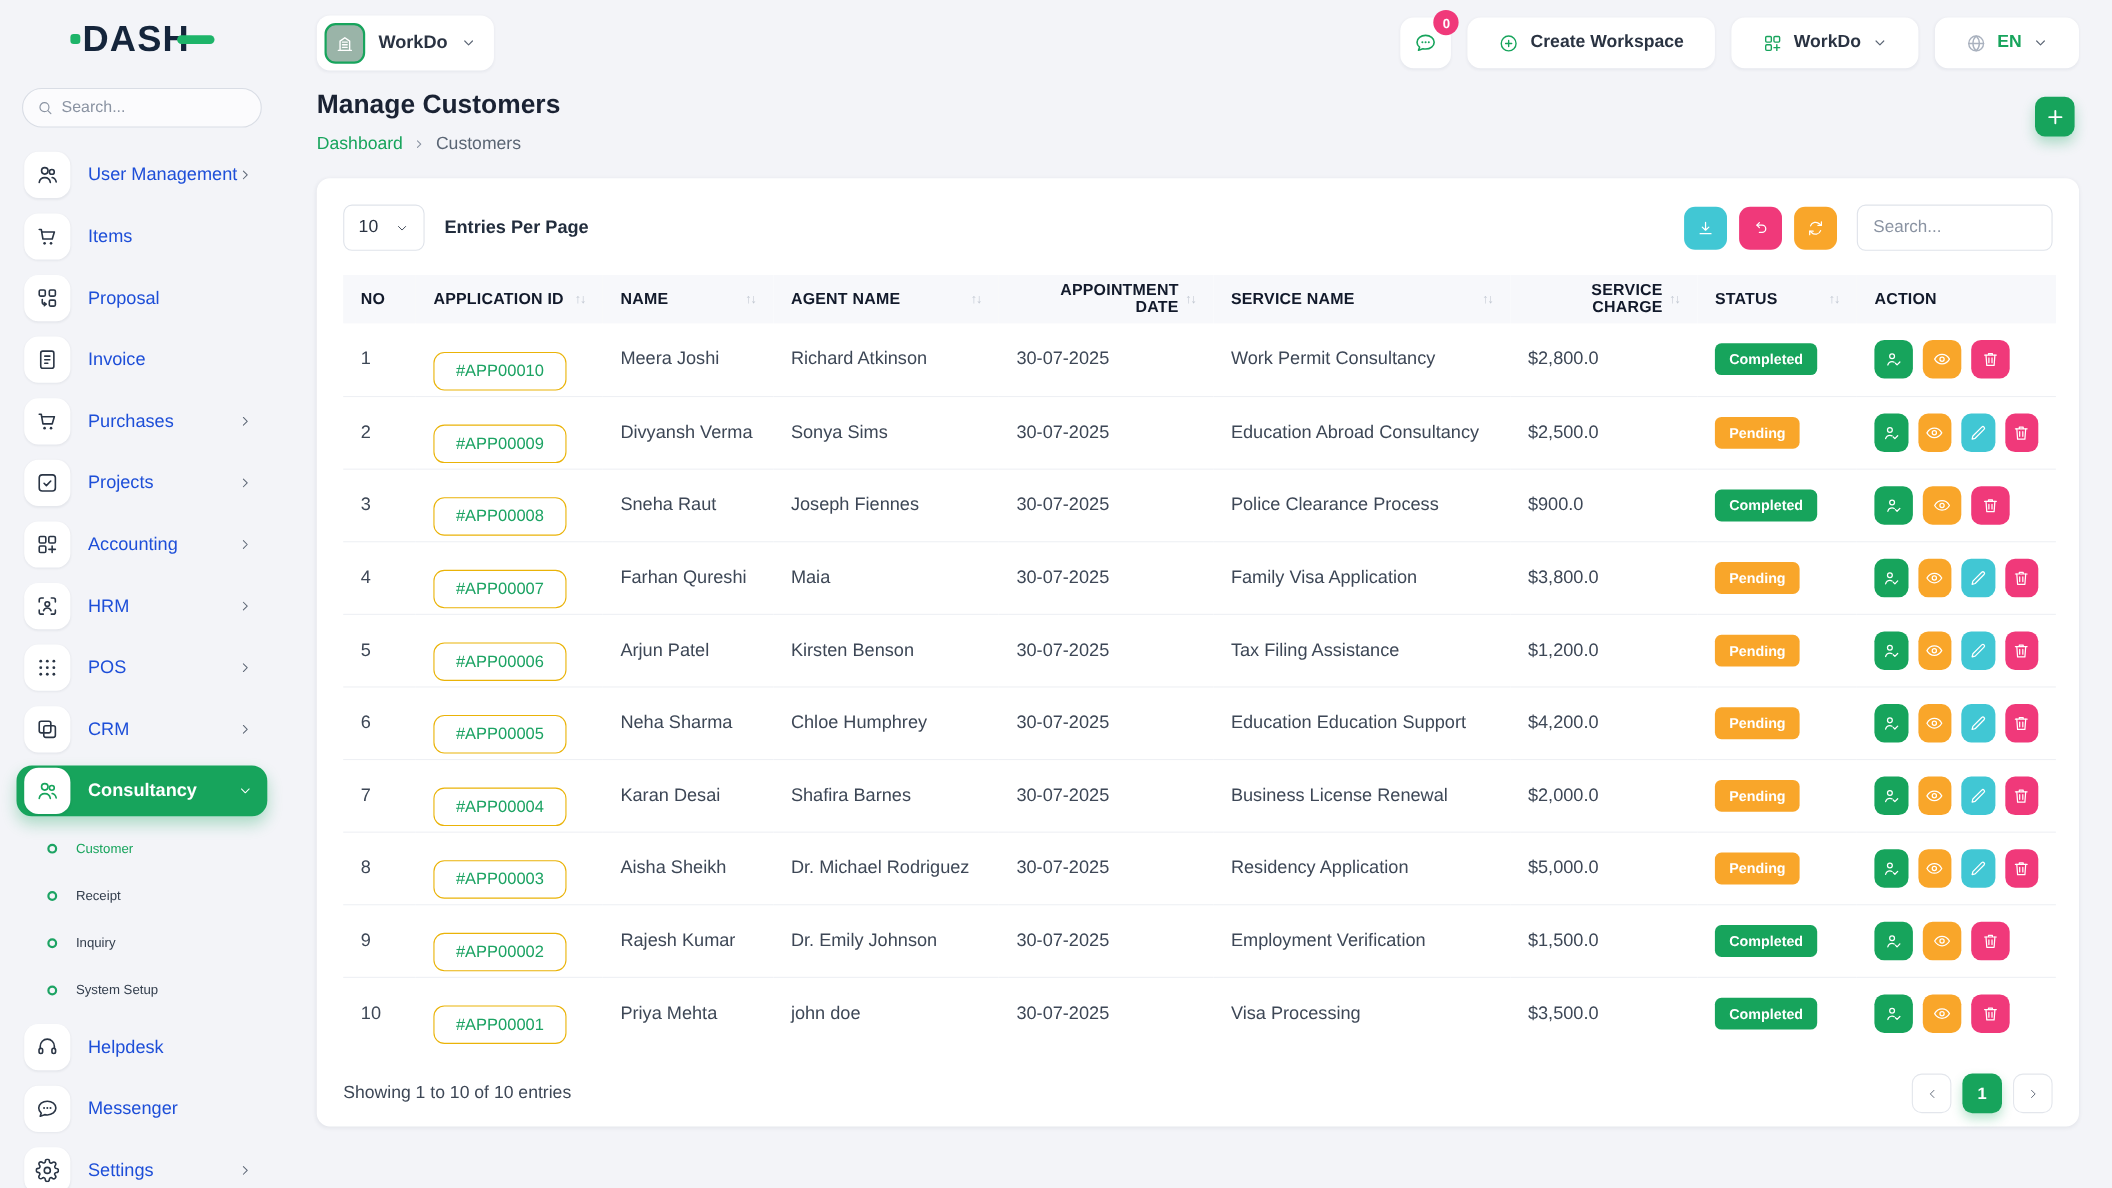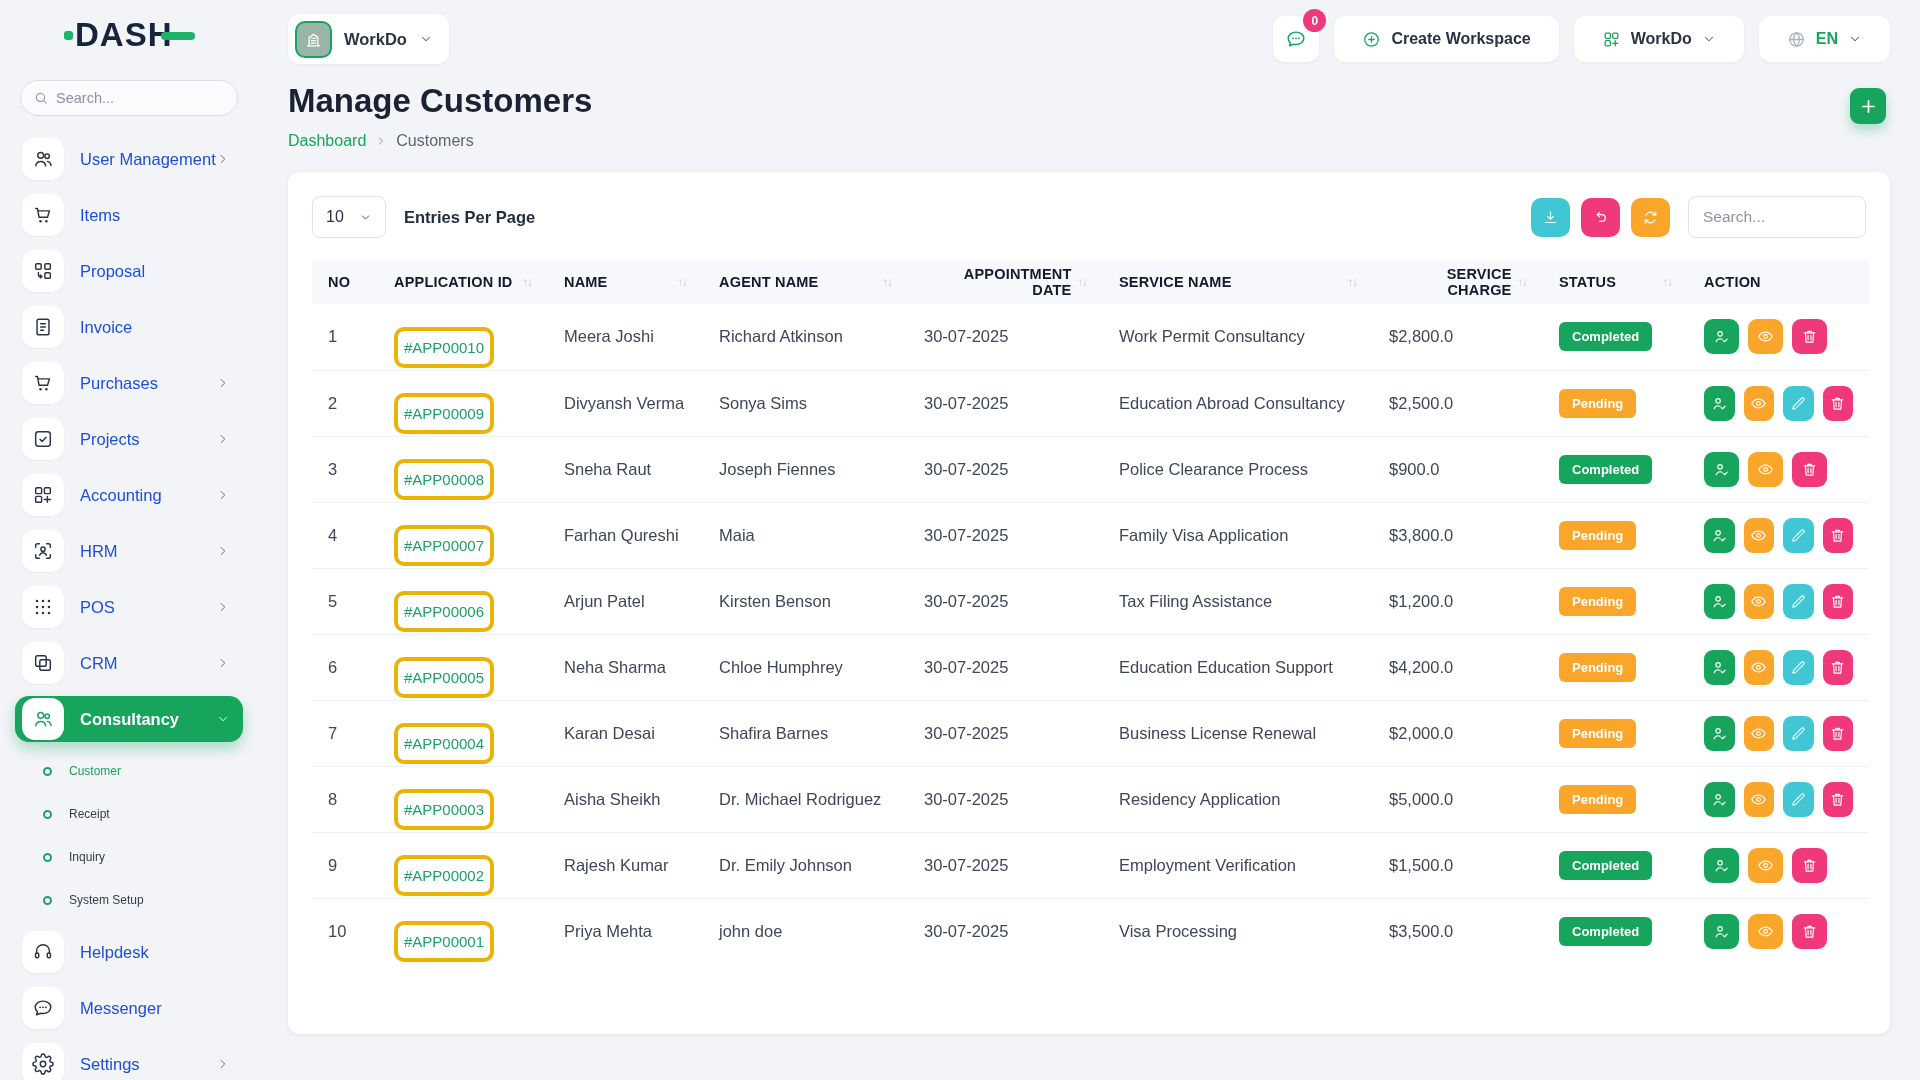--- a/index.html
+++ b/index.html
@@ -62,21 +62,21 @@
     border-radius:12px; background:#f0397a; color:#fff; font-size:12px; font-weight:700;
     display:flex; align-items:center; justify-content:center; }
   .pill { height:46px; background:#fff; border-radius:12px; display:flex; align-items:center;
     gap:10px; padding:0 28px; font-size:16px; font-weight:600; color:#2a3342; cursor:pointer;
     box-shadow:0 1px 3px rgba(25,39,62,.06); }
   .pill .green { color:#17a45c; display:flex; }
   .pill .gray { color:#aab2bf; display:flex; }
   .lang-code { color:#17a45c; }
 
   .page-head { position:relative; margin-top:12px; }
-  .page-title { font-size:33px; font-weight:700; color:#1a2233; }
+  .page-title { font-size:24px; font-weight:700; color:#1a2233; }
   .breadcrumb { display:flex; align-items:center; gap:9px; margin-top:12px; font-size:16px; }
   .bc-link { color:#17a45c; cursor:pointer; }
   .bc-sep { color:#8a93a2; display:flex; }
   .bc-current { color:#5a6574; }
   .add-btn { position:absolute; right:4px; top:6px; width:36px; height:36px; border:none;
     border-radius:9px; background:#17a45c; color:#fff; display:flex; align-items:center;
     justify-content:center; cursor:pointer; box-shadow:0 6px 12px rgba(23,164,92,.32); }
 
   
   .card { margin-top:22px; background:#fff; border-radius:12px; padding:24px;
@@ -100,22 +100,22 @@
 
   table.data { margin-top:22px; width:100%; border-collapse:collapse; table-layout:fixed; }
   col.c0{width:66px;} col.c1{width:170px;} col.c2{width:155px;} col.c3{width:205px;}
   col.c4{width:195px;} col.c5{width:270px;} col.c6{width:170px;} col.c7{width:145px;} col.c8{width:181px;}
   thead th { background:#f7f8fb; height:44px; padding:0 16px; text-align:right; }
   .thwrap { display:flex; align-items:center; justify-content:space-between;
     font-size:14.5px; font-weight:700; color:#121a2b; letter-spacing:.2px; }
   .sort { color:#c2c8d2; font-size:11.5px; letter-spacing:-1px; font-weight:400; margin-left:6px; }
   tbody td { height:66px; border-top:1px solid #eef0f4; padding:0 16px; font-size:16.5px; color:#3d4756; }
   tbody tr:first-child td { border-top:none; }
-  .badge-outline { display:inline-block; border:4px solid #eab308; color:#1ca363; border-radius:10px;
-    width:100px; text-align:center; padding:8px 0; font-size:15px;margin-top:21px; }
+  .badge-outline { display:inline-block; border:1px solid #eab308; color:#1ca363; border-radius:10px;
+    width:121px; text-align:center; padding:8px 0; font-size:15px;margin-top:21px; }
   .status { display:inline-block; min-width:66px; text-align:center; color:#fff; font-size:13px;
     font-weight:600; border-radius:6px; padding:7px 13px; }
   .status-Completed { background:#17a45c; }
   .status-Pending { background:#f9a62a; }
   .actions { display:flex; gap:9px; }
   .abtn { width:35px; height:35px; border:none; border-radius:9px; display:flex; align-items:center;
     justify-content:center; color:#fff; cursor:pointer; }
   .a-assign { background:#17a45c; }
   .a-view { background:#f9a62a; }
   .a-edit { background:#41c7d4; }
@@ -952,14 +952,30 @@
                   <svg class="ic-a" aria-hidden="true">
                     <use href="#i-trash"></use>
                   </svg>
                 </button>
               </div>
             </td>
           </tr>
         </tbody>
     </table>
 
+    <div class="tfooter">
+      <span class="showing">Showing 1 to 10 of 10 entries</span>
+      <div class="pager">
+        <button class="pbtn">
+          <svg class="ic-sm" style="width:13px;height:13px">
+              <use href="#i-chev-left"></use>
+            </svg>
+        </button>
+        <button class="pbtn current">1</button>
+        <button class="pbtn">
+          <svg class="ic-sm" style="width:13px;height:13px">
+              <use href="#i-chev-right"></use>
+            </svg>
+        </button>
+      </div>
+    </div>
   </div>
 </div>
 
 </body></html>

